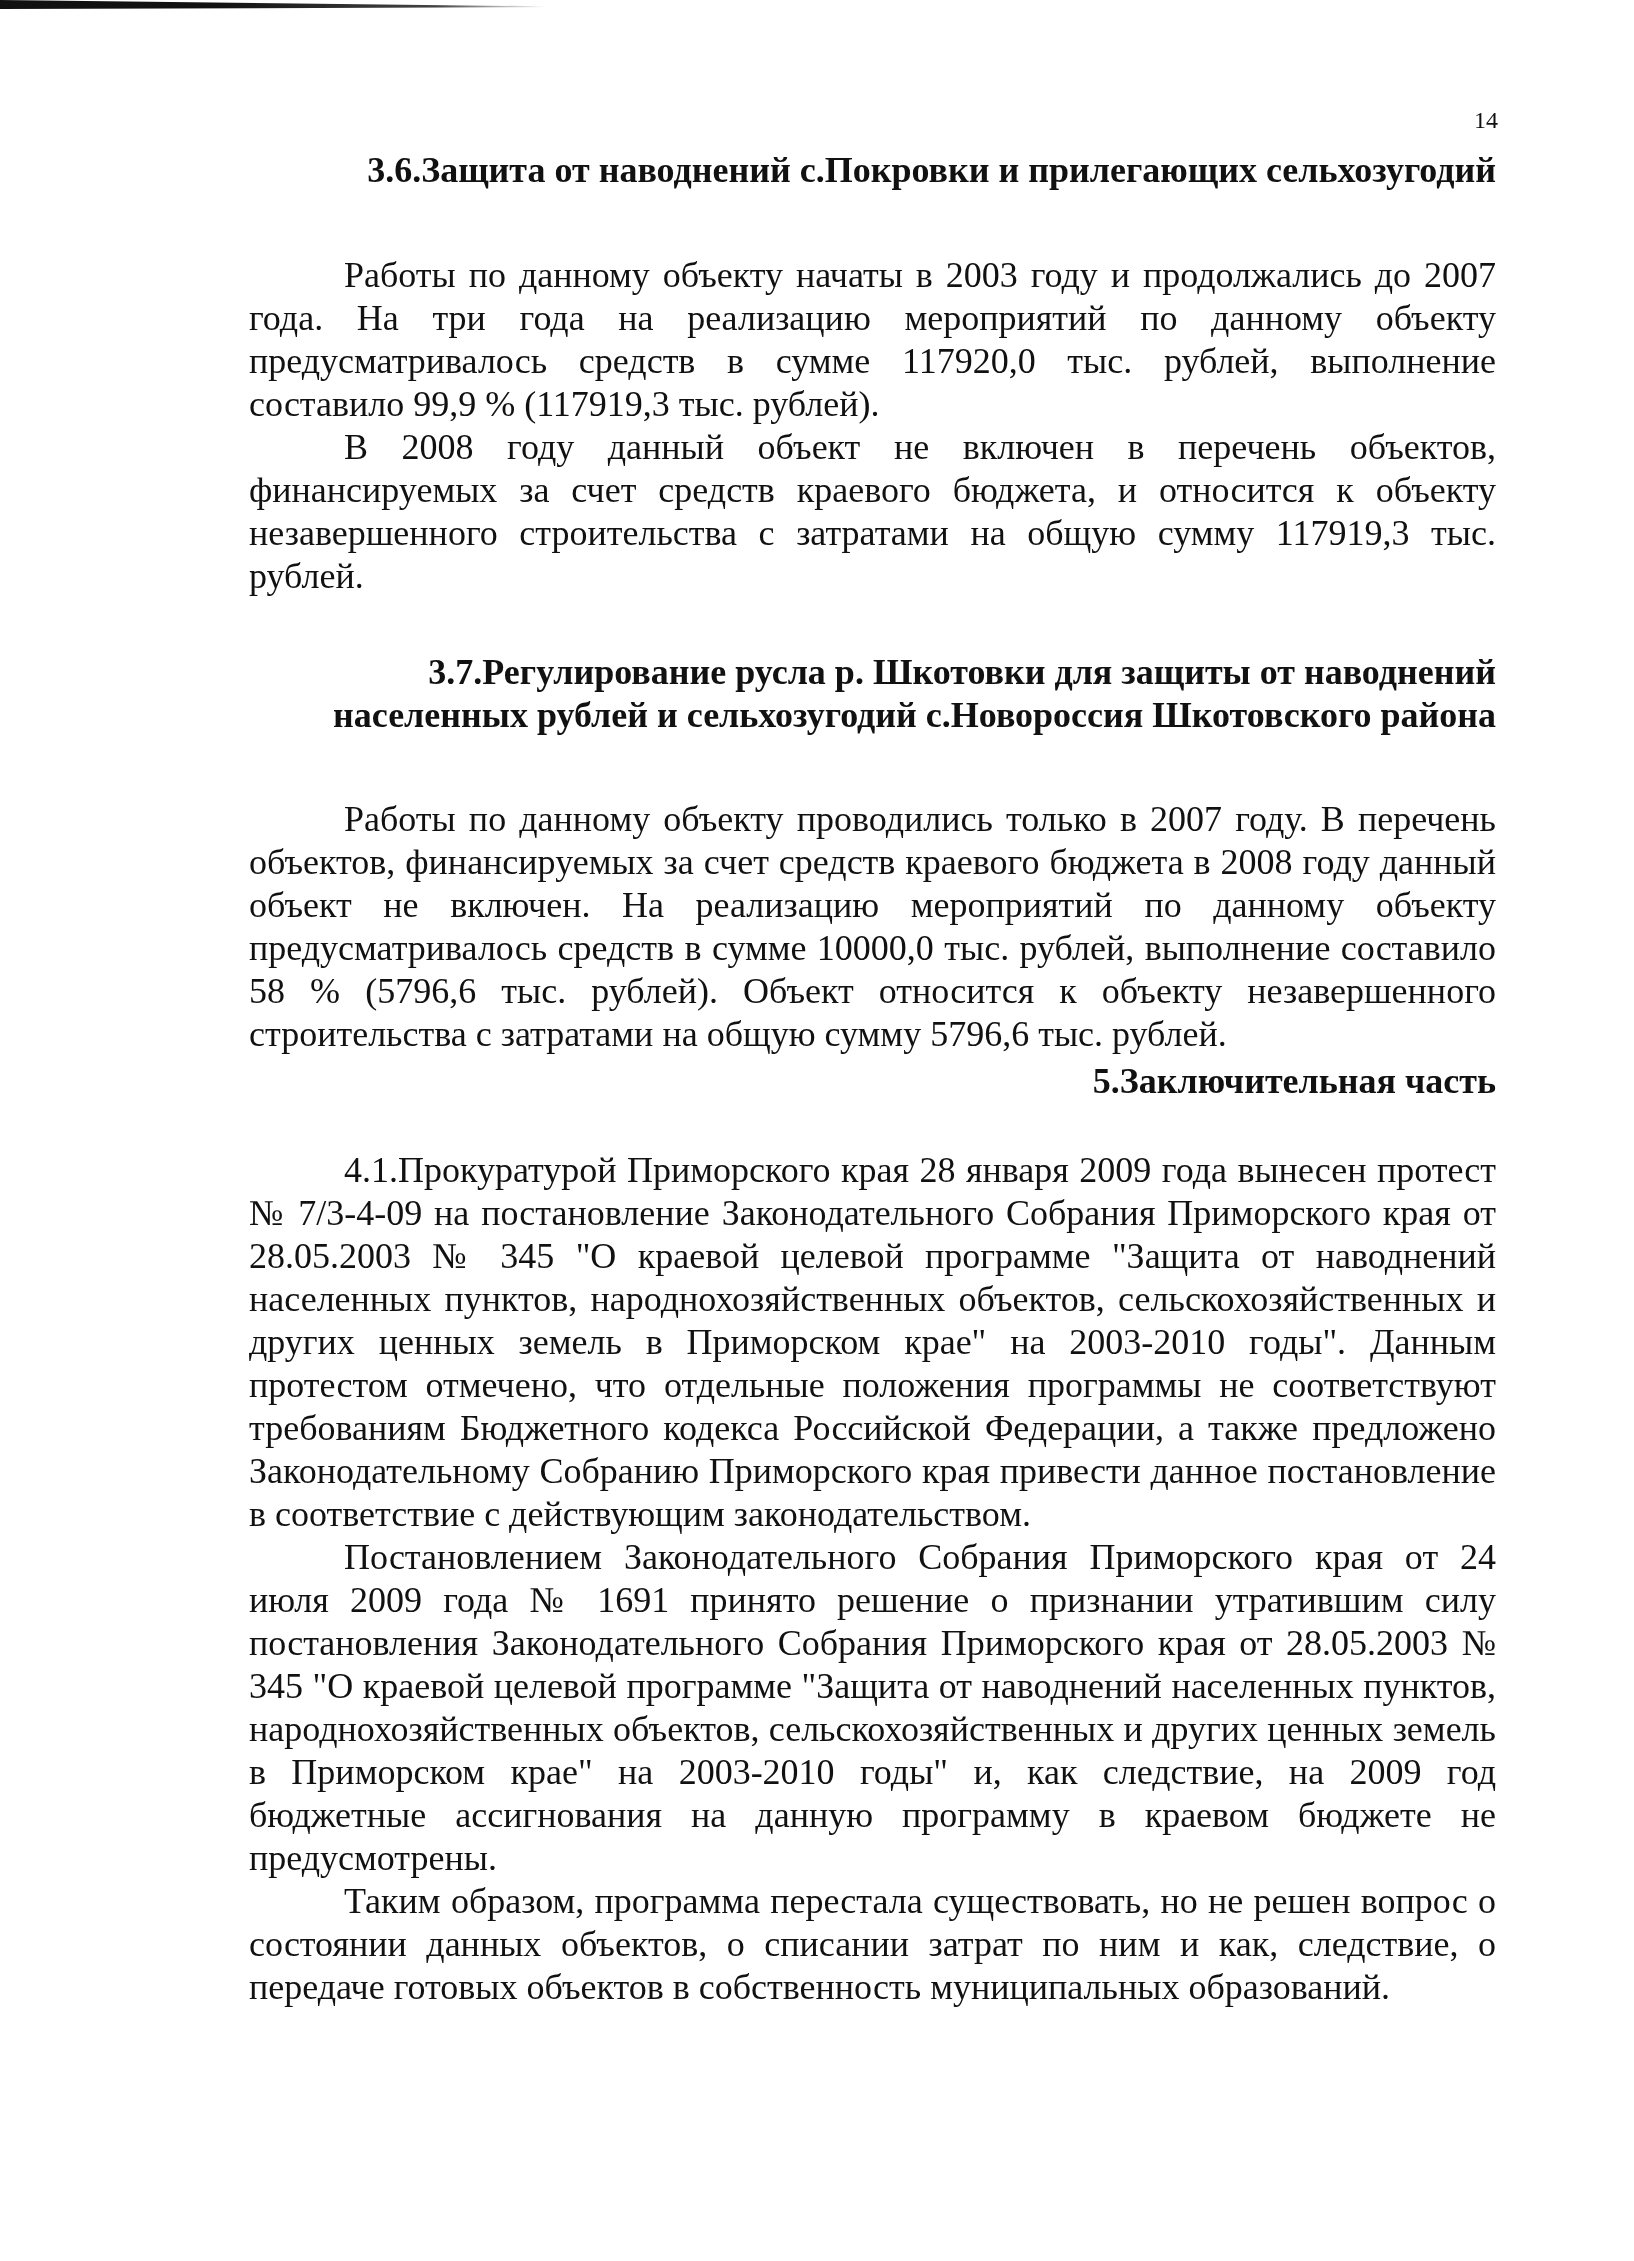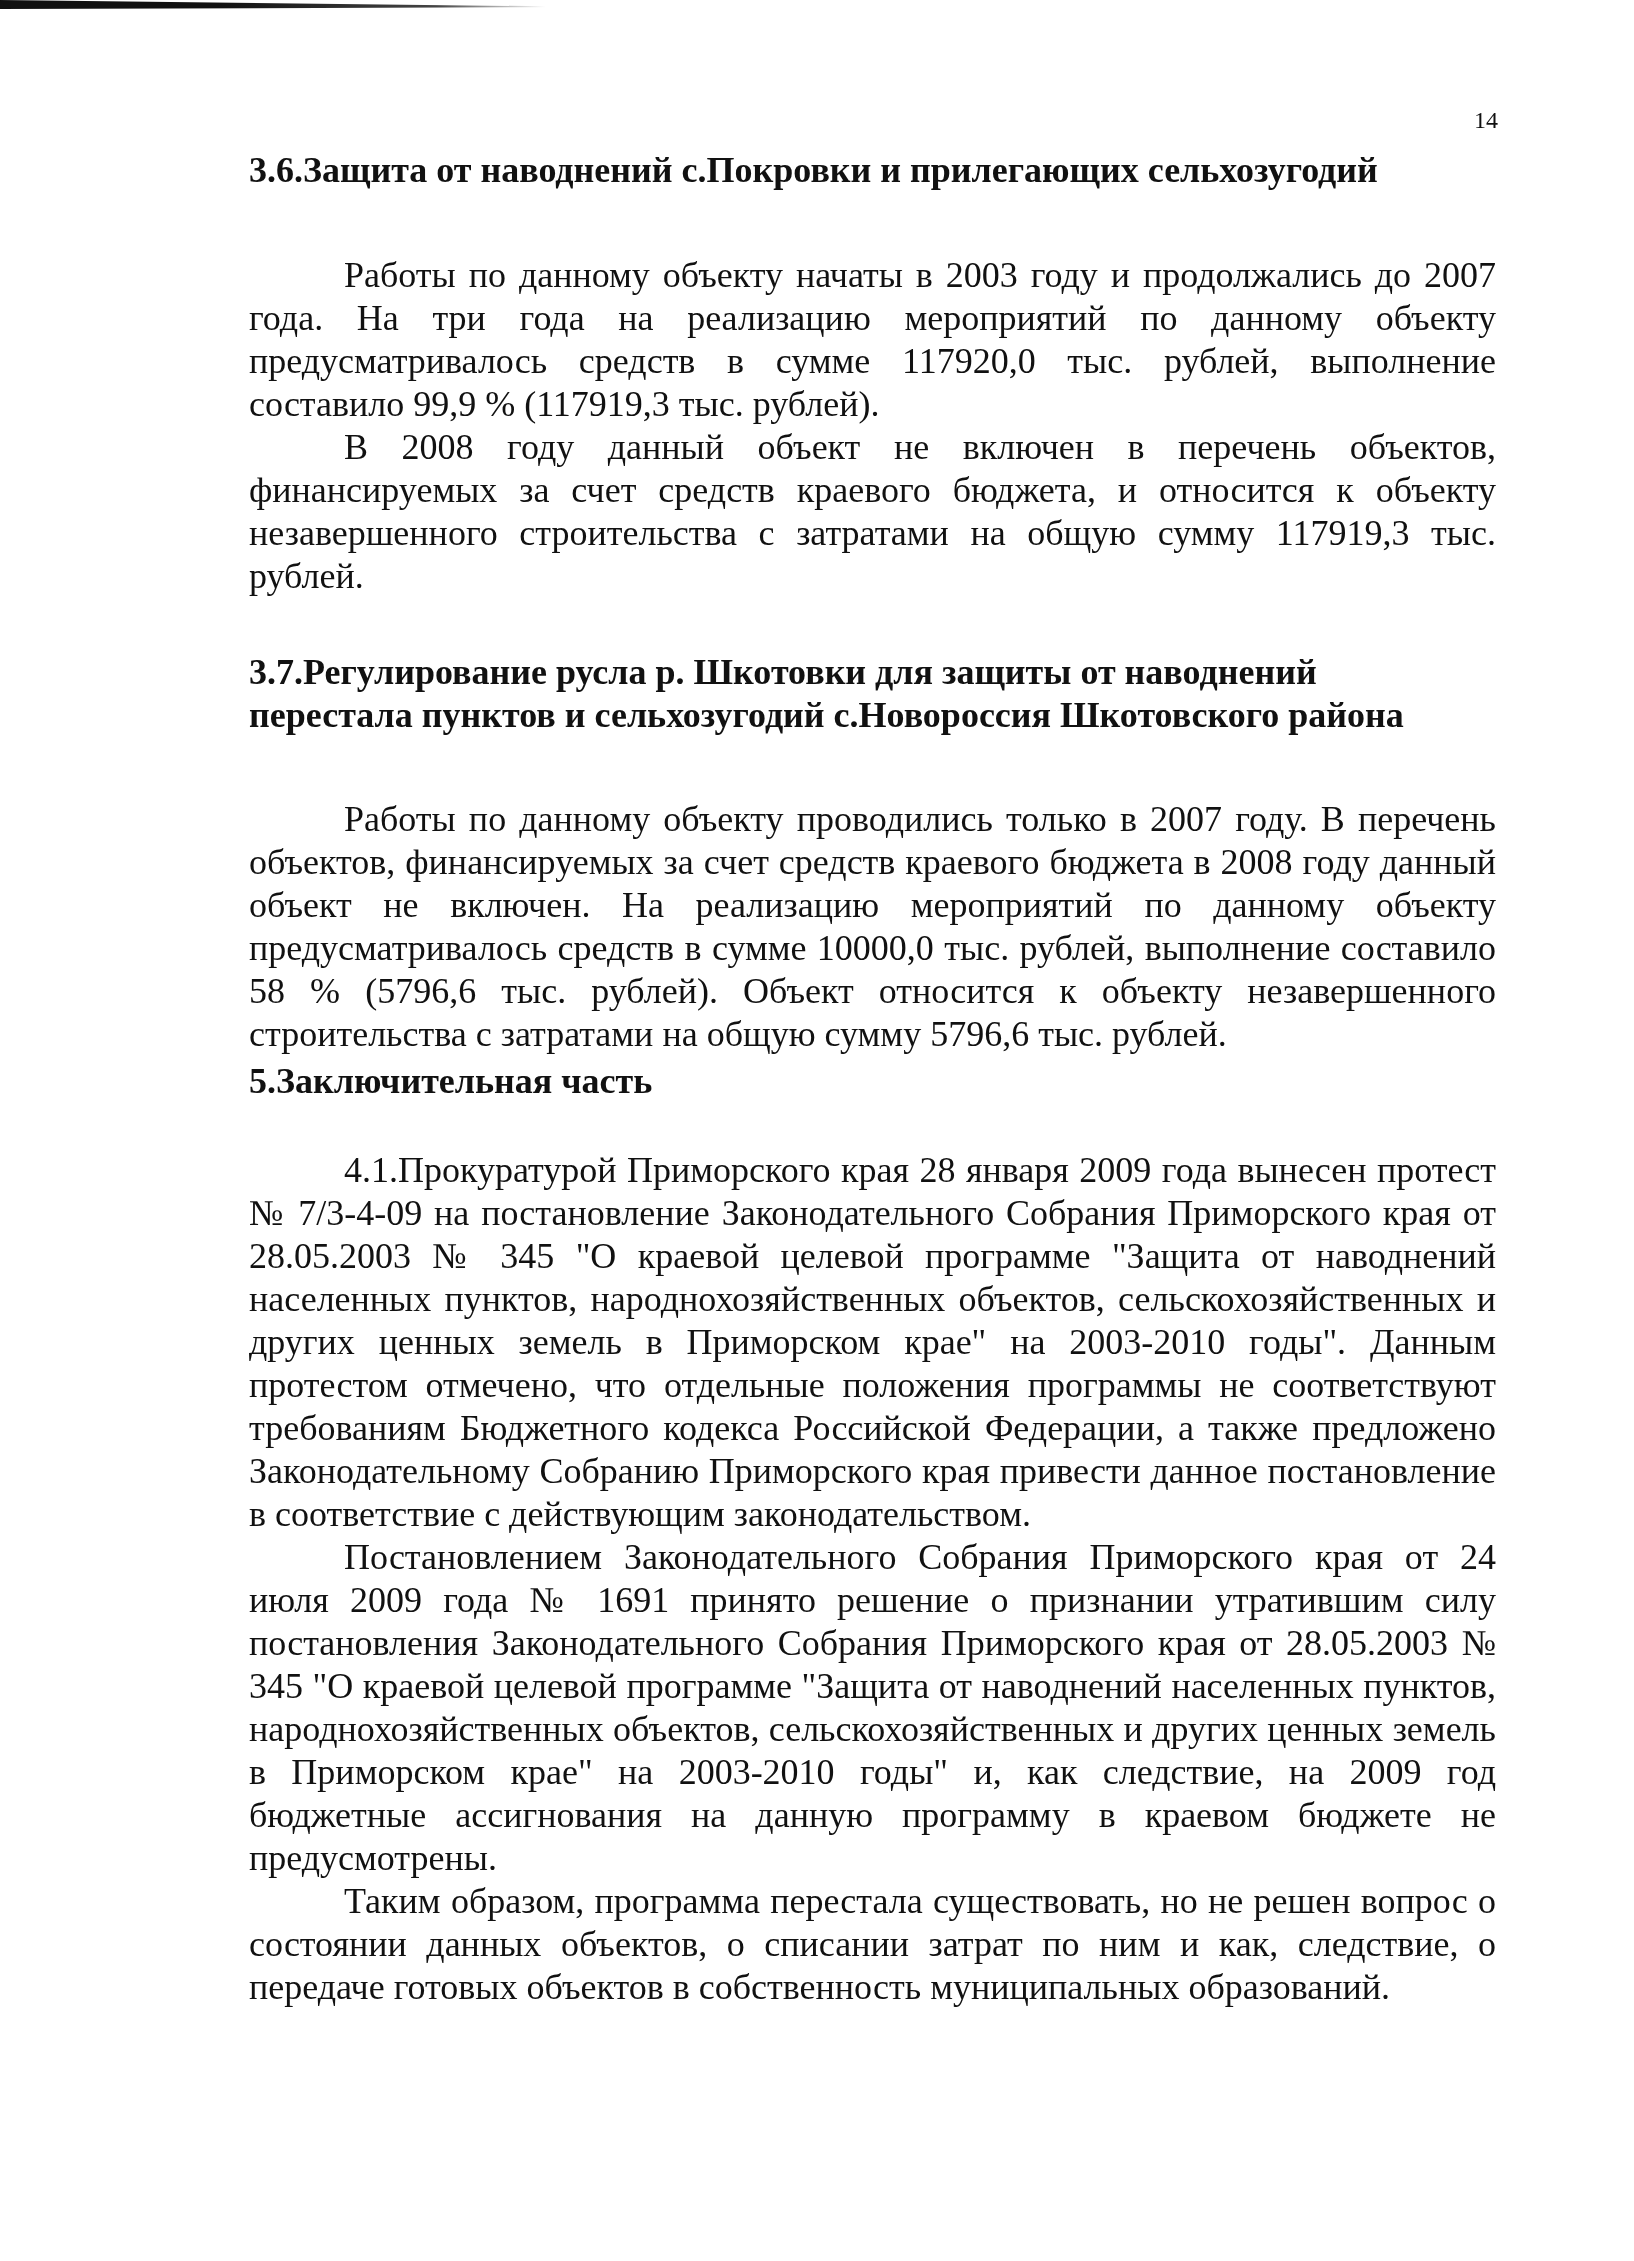--- a/index.html
+++ b/index.html
@@ -3,21 +3,21 @@
 <meta charset="utf-8">
 <style>
   html, body { margin: 0; padding: 0; background: #fff; }
   body { width: 1634px; height: 2261px; position: relative; overflow: hidden;
          font-family: "Liberation Serif", "DejaVu Serif", serif; color: #111; }
   .scanbar { position: absolute; left: 0; top: 0; width: 546px; height: 9px;
              background: linear-gradient(to right, #111 0%, #111 40%, #444 80%, rgba(0,0,0,0) 100%);
              clip-path: polygon(0 0, 100% 70%, 100% 80%, 0 100%); }
   .page-number { position: absolute; left: 1474px; top: 107px; font-size: 24px; }
   .content { position: absolute; left: 249px; top: 149px; width: 1247px; }
-  h2 { font-size: 36px; font-weight: bold; text-align: left; margin: 0; line-height: 43px; }
+  h2 { font-size: 36px; font-weight: bold; text-align: right; margin: 0; line-height: 43px; }
   h2.sec36 { margin-bottom: 62px; }
   h2.sec37 { margin-top: 53px; margin-bottom: 61px; }
   h2.sec4 { margin-top: 3.8px; margin-bottom: 46px; }
   p { font-size: 36px; line-height: 43px; margin: 0; text-align: justify; text-indent: 95px; }
   .bold-lead { font-weight: normal; }
 </style>
 </head>
 <body>
 
 <div class="scanbar"></div>
@@ -26,21 +26,21 @@
 
 <div class="content">
   <h2 class="sec36">
     <span>3.6.Защита от наводнений с.Покровки и прилегающих сельхозугодий</span><br>
   </h2>
   <p>Работы по данному объекту  начаты в 2003 году и продолжались до 2007 года. На три года  на реализацию мероприятий по данному объекту предусматривалось средств в сумме 117920,0 тыс. рублей, выполнение составило 99,9 % (117919,3 тыс. рублей).</p>
   <p>В 2008 году данный объект не включен в перечень объектов, финансируемых за счет средств краевого бюджета, и относится к объекту незавершенного строительства с затратами на общую сумму 117919,3 тыс. рублей.</p>
 
   <h2 class="sec37">
     <span>3.7.Регулирование русла р. Шкотовки для защиты от наводнений</span><br>
-    <span>перестала пунктов и сельхозугодий с.Новороссия Шкотовского района</span>
+    <span>населенных рублей и сельхозугодий с.Новороссия Шкотовского района</span>
   </h2>
   <p>Работы по данному объекту проводились только  в 2007 году. В перечень объектов, финансируемых за счет средств краевого бюджета в 2008 году данный объект не включен. На реализацию мероприятий по данному объекту предусматривалось средств в сумме 10000,0 тыс. рублей, выполнение составило 58 % (5796,6 тыс. рублей). Объект относится к объекту незавершенного строительства с затратами на общую сумму 5796,6 тыс. рублей.</p>
 
   <h2 class="sec4">5.Заключительная часть</h2>
   <p><span class="bold-lead">4.1.</span><span>Прокуратурой Приморского края 28 января 2009 года вынесен протест № 7/3-4-09 на постановление Законодательного Собрания Приморского края от 28.05.2003 № 345 "О краевой целевой программе "Защита от наводнений населенных пунктов, народнохозяйственных объектов, сельскохозяйственных  и других ценных земель в Приморском крае" на 2003-2010 годы". Данным протестом отмечено, что отдельные положения программы не соответствуют требованиям Бюджетного кодекса Российской Федерации, а также  предложено Законодательному Собранию Приморского края привести данное постановление в соответствие с действующим законодательством.</span></p>
   <p>Постановлением Законодательного Собрания Приморского края от 24 июля 2009 года № 1691 принято решение о признании утратившим силу постановления Законодательного Собрания Приморского края от 28.05.2003 № 345 "О краевой целевой программе "Защита от наводнений населенных пунктов, народнохозяйственных объектов, сельскохозяйственных  и других ценных земель в Приморском крае" на 2003-2010 годы" и, как следствие, на 2009 год бюджетные ассигнования на данную программу  в краевом бюджете не предусмотрены.</p>
   <p>Таким образом, программа перестала существовать, но не решен вопрос о состоянии данных объектов, о списании затрат по ним и как, следствие, о передаче готовых объектов в собственность муниципальных образований.</p>
 </div>
 
 

